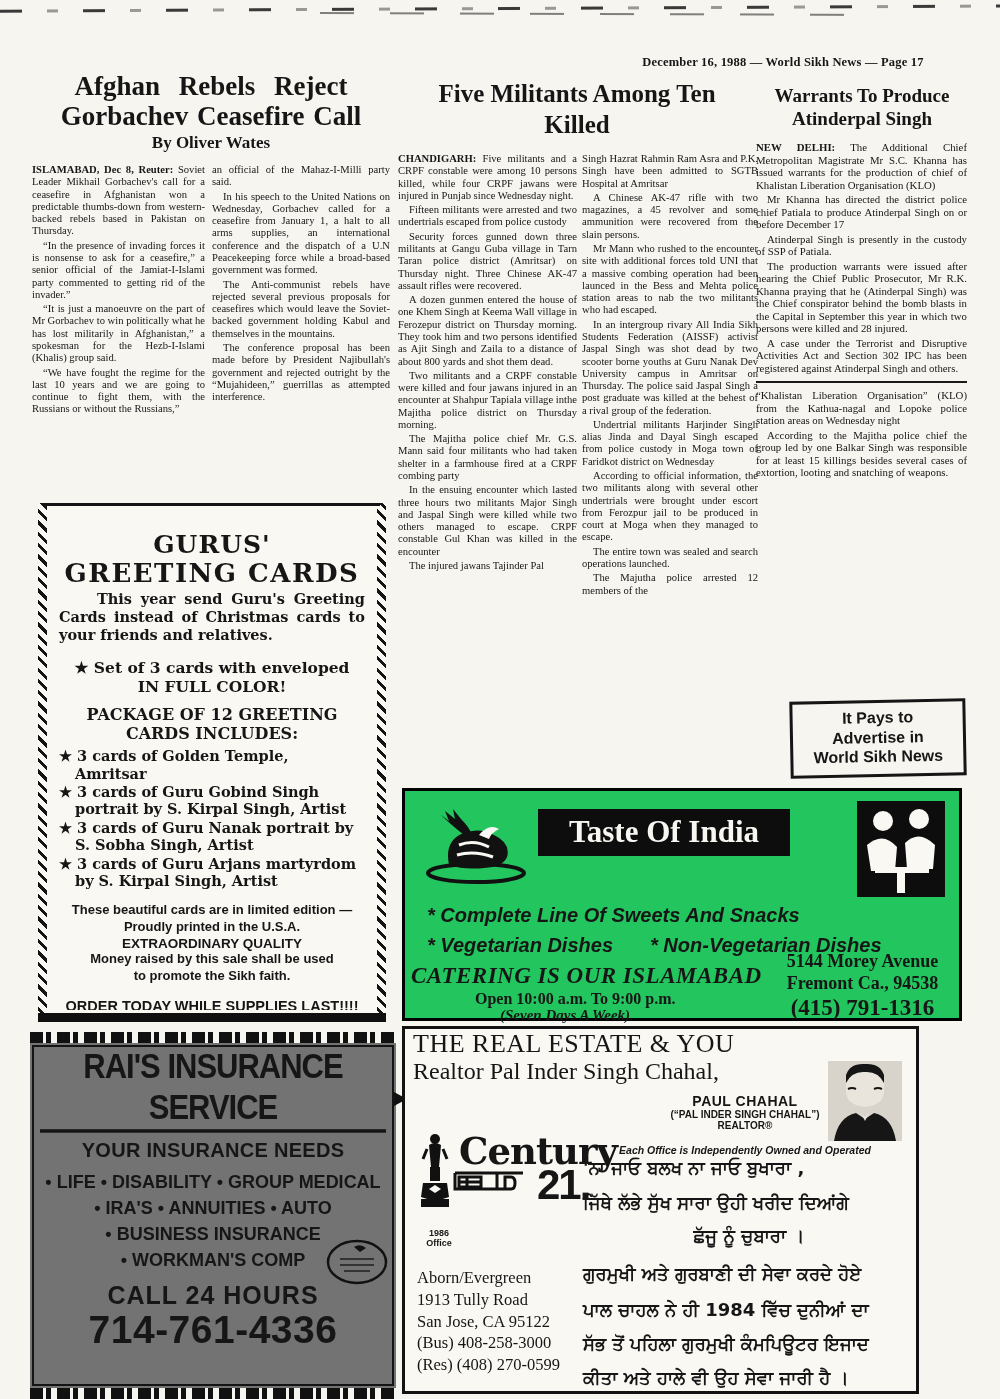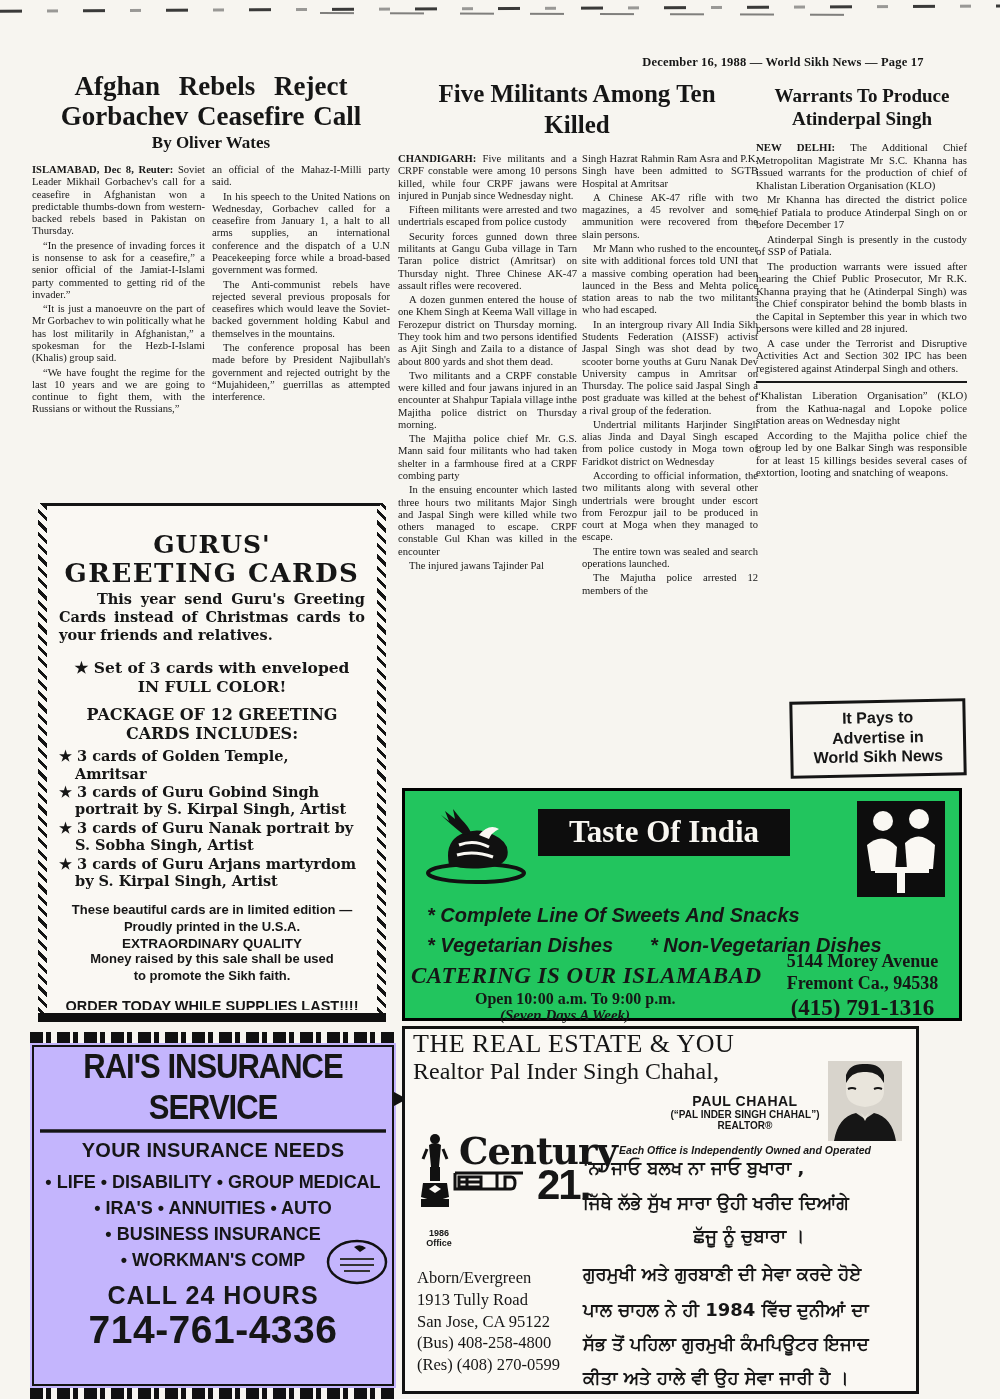--- a/index.html
+++ b/index.html
@@ -87,21 +87,21 @@
   .taste .l2a { position:absolute; left:22px; top:143px; font-family:"Liberation Sans", sans-serif; font-weight:bold; font-style:italic; font-size:20px; }
   .taste .l2b { position:absolute; left:245px; top:143px; font-family:"Liberation Sans", sans-serif; font-weight:bold; font-style:italic; font-size:20px; }
   .taste .cater { position:absolute; left:6px; top:172px; font-size:23px; font-weight:bold; font-style:italic; letter-spacing:.5px; }
   .taste .hours { position:absolute; left:70px; top:199px; font-size:16px; font-weight:bold; }
   .taste .days  { position:absolute; left:95px; top:216px; font-size:15px; font-weight:bold; font-style:italic; }
   .taste .addr  { position:absolute; left:360px; top:160px; width:195px; text-align:center; font-weight:bold; }
   .taste .addr .a1 { font-size:18px; line-height:1.2; }
   .taste .addr .ph { font-size:23px; line-height:1.2; }
 
   
-  .rais { position:absolute; left:30px; top:1032px; width:366px; height:367px; background:#c4b5fd;
+  .rais { position:absolute; left:30px; top:1032px; width:366px; height:367px; background:#737373;
     font-family:"Liberation Sans", sans-serif; }
   .rais .strip { position:absolute; left:0; width:100%; height:11px;
     background:repeating-linear-gradient(90deg, #111 0 13px, #f7f5f0 13px 16px, #111 16px 21px, #f7f5f0 21px 27px); }
   .rais .stripT { top:0; } .rais .stripB { bottom:0; }
   .rais .box { position:absolute; left:2px; right:2px; top:13px; bottom:13px; border:2px solid #141414; padding:4px 6px; text-align:center; overflow:hidden; }
   .rais .title { display:inline-block; font-size:31px; font-weight:bold; letter-spacing:-1px;
     transform:scaleY(1.15); border-bottom:3px solid #141414; padding-bottom:1px; }
   .rais .contact { font-size:20px; font-weight:bold; line-height:1.1; margin-top:12px; letter-spacing:.3px; }
   .rais .blt { font-size:18px; font-weight:bold; line-height:1.45; }
   .rais .bullets { margin-top:8px; position:relative; }
@@ -346,18 +346,18 @@
     <div class="pj" style="top:163px;">ਜਿੱਥੇ ਲੱਭੇ ਸੁੱਖ ਸਾਰਾ  ਉਹੀ ਖਰੀਦ ਦਿਆਂਗੇ</div>
     <div class="pj pjc" style="top:196px;">ਛੱਜੂ ਨੂੰ ਚੁਬਾਰਾ ।</div>
     <div class="pj" style="top:234px;">ਗੁਰਮੁਖੀ ਅਤੇ ਗੁਰਬਾਣੀ ਦੀ ਸੇਵਾ ਕਰਦੇ ਹੋਏ</div>
     <div class="pj" style="top:270px;">ਪਾਲ ਚਾਹਲ ਨੇ ਹੀ 1984 ਵਿੱਚ ਦੁਨੀਆਂ ਦਾ</div>
     <div class="pj" style="top:304px;">ਸੱਭ ਤੋਂ ਪਹਿਲਾ ਗੁਰਮੁਖੀ ਕੰਮਪਿਊਟਰ ਇਜਾਦ</div>
     <div class="pj" style="top:338px;">ਕੀਤਾ ਅਤੇ ਹਾਲੇ ਵੀ ਉਹ ਸੇਵਾ ਜਾਰੀ ਹੈ ।</div>
     <div class="addr">
       <div>Aborn/Evergreen</div>
       <div>1913 Tully Road</div>
       <div>San Jose, CA 95122</div>
-      <div>(Bus) 408-258-4800</div>
+      <div>(Bus) 408-258-3000</div>
       <div>(Res) (408) 270-0599</div>
     </div>
   </div>
 
 </div>
 
 </body></html>

